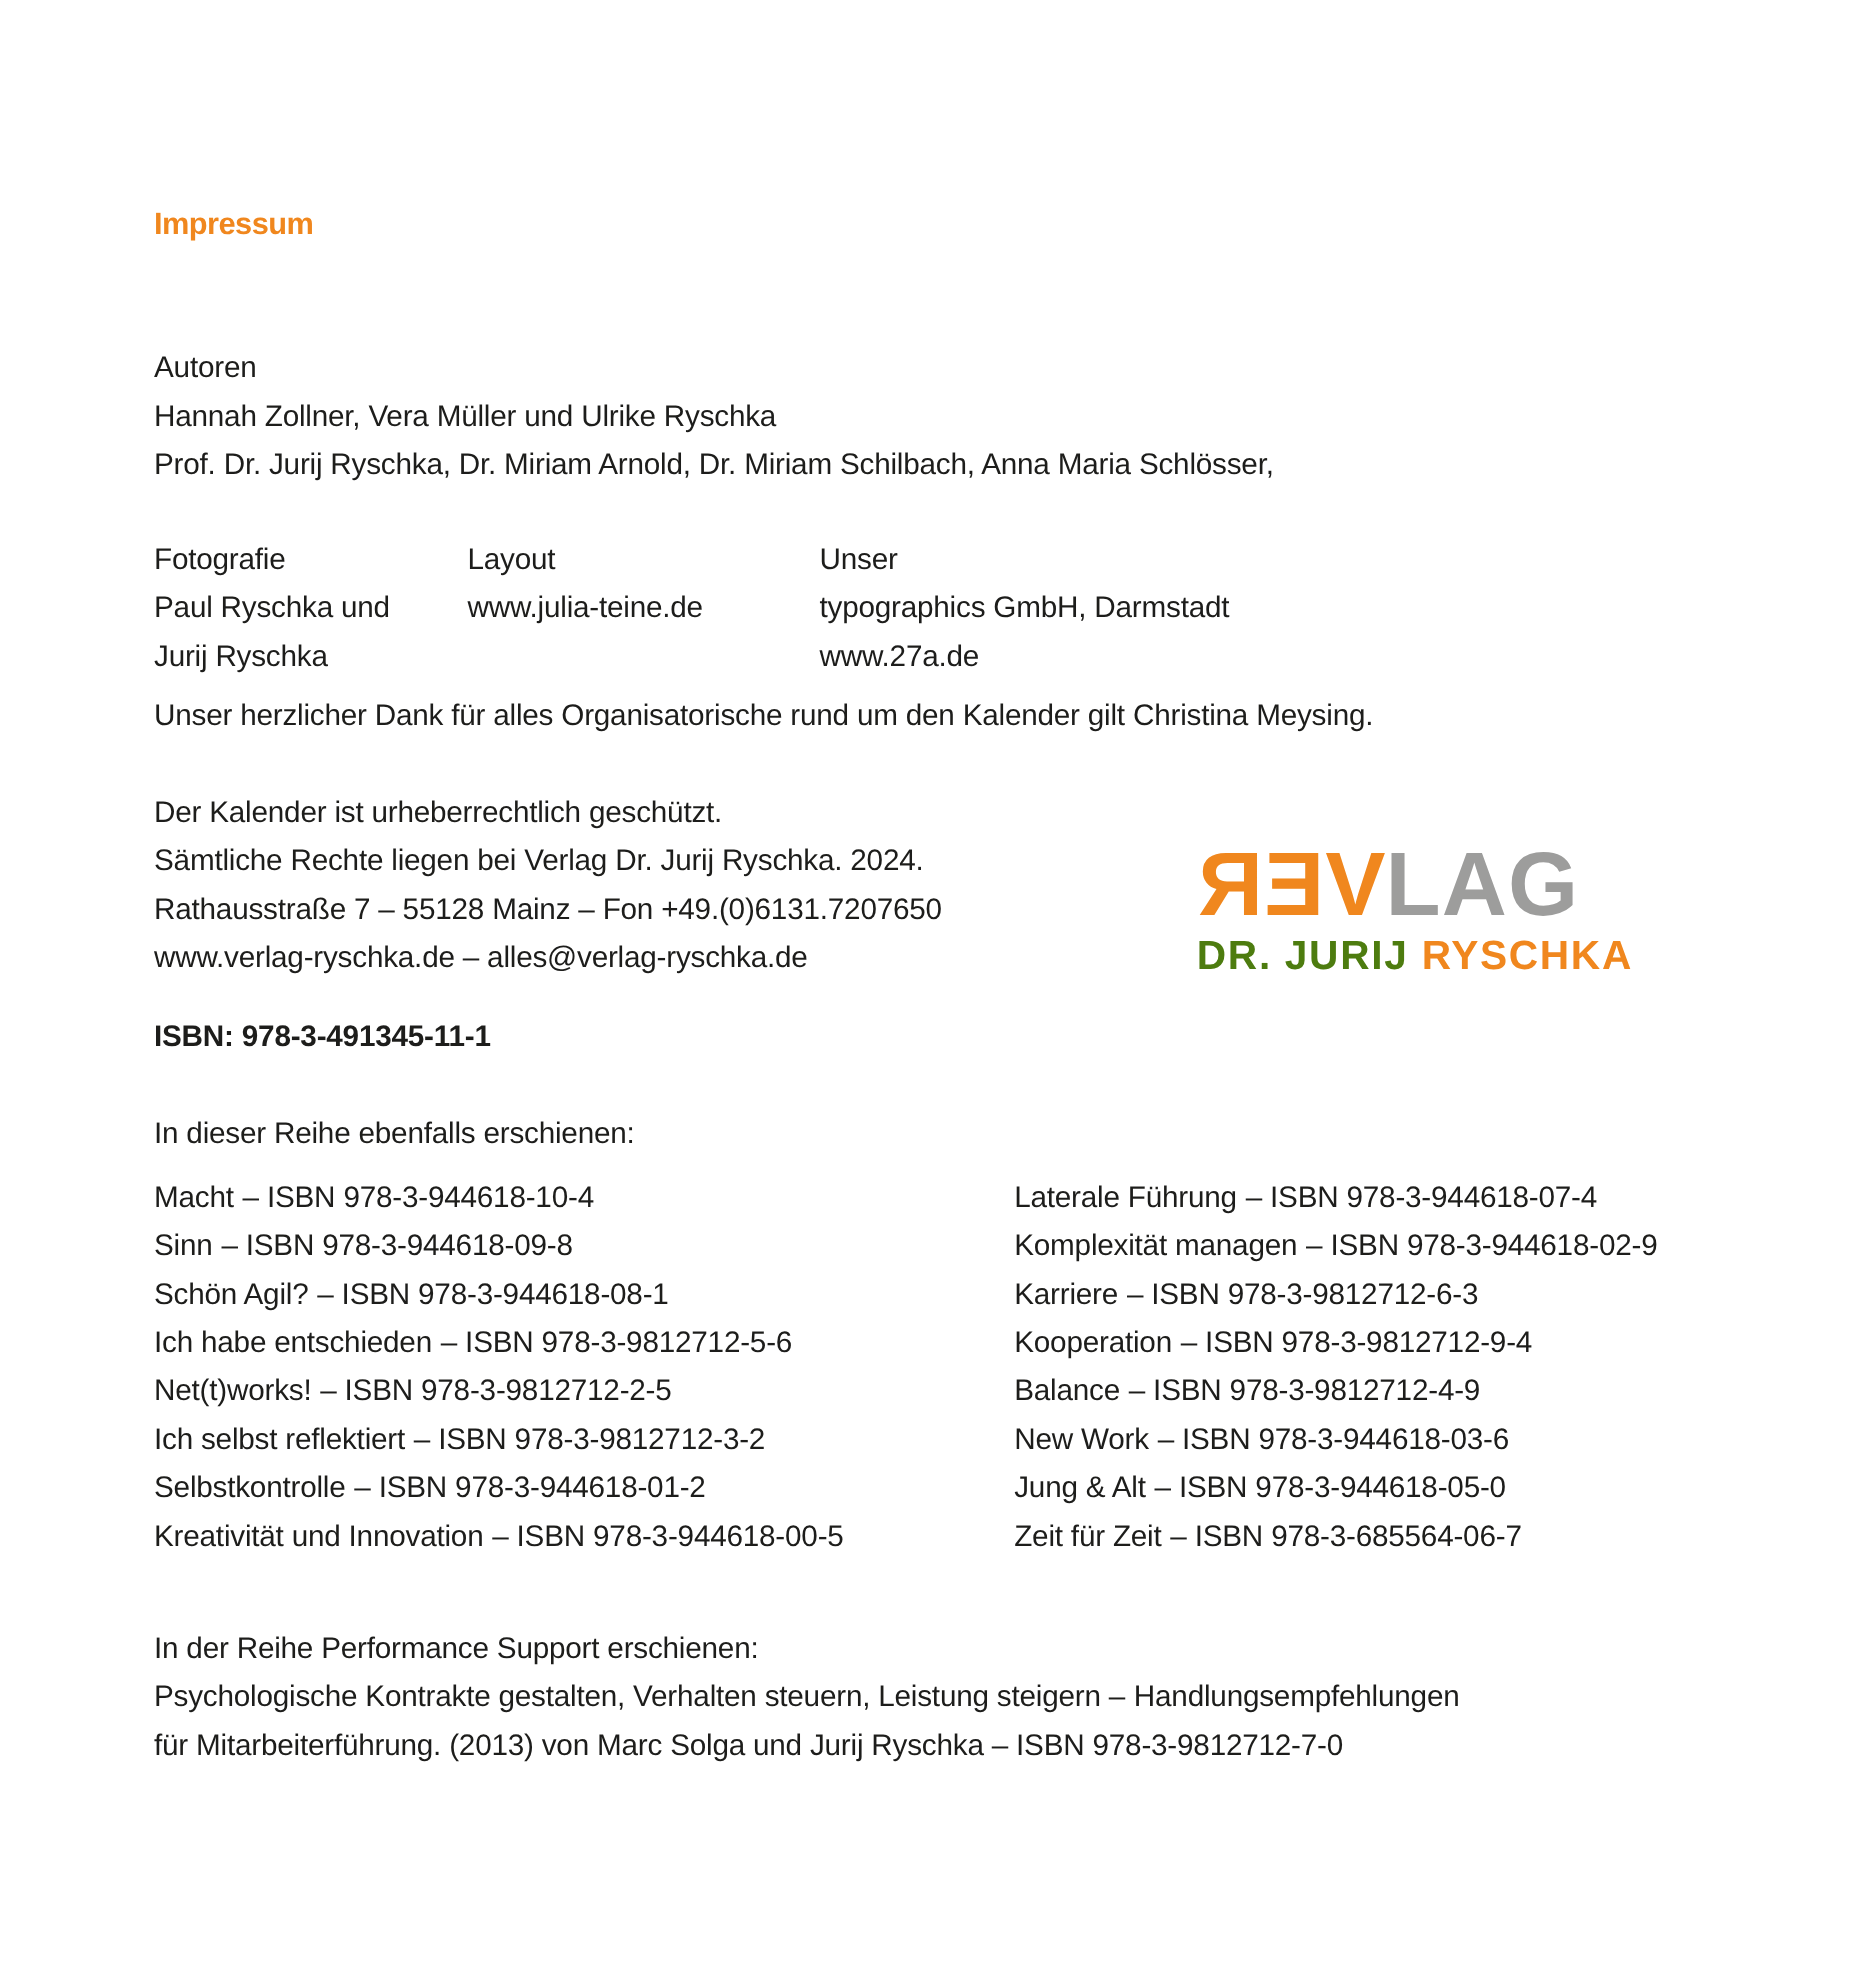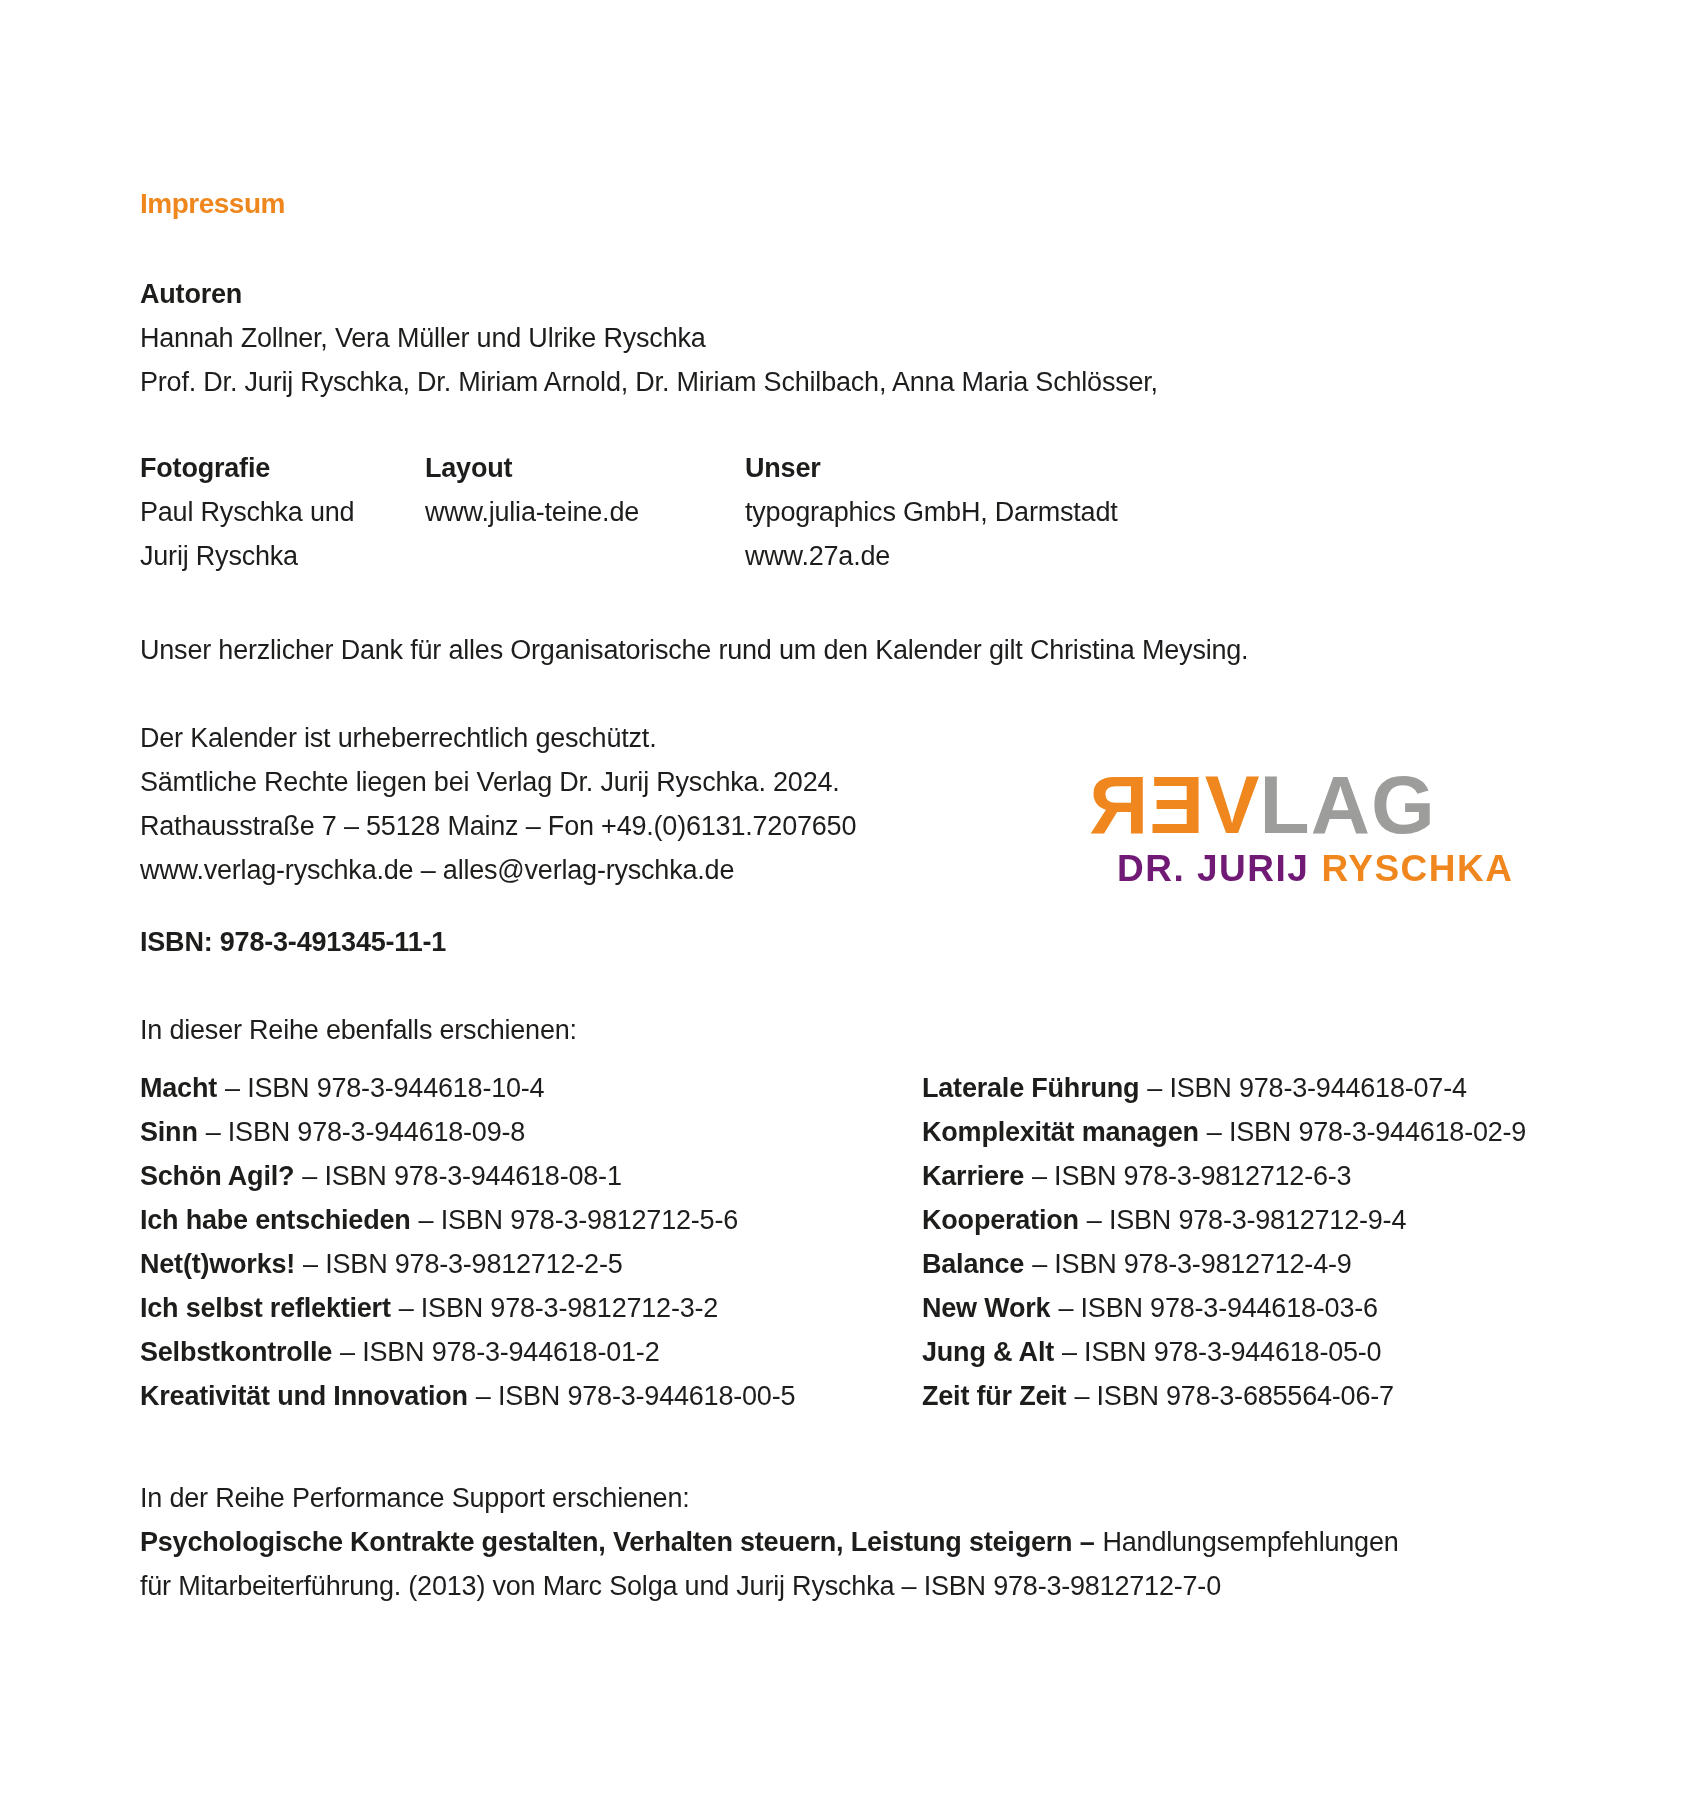--- a/index.html
+++ b/index.html
@@ -7,21 +7,21 @@
     position: relative;
     width: 1704px;
     height: 1795px;
     background: #ffffff;
     font-family: "Liberation Sans", sans-serif;
     color: #1d1d1b;
     overflow: hidden;
   }
   .abs { position: absolute; white-space: nowrap; }
   .body-text { font-size: 27px; line-height: 44px; letter-spacing: -0.2px; }
-  .bold { font-weight: bold; }
+  .bold { font-weight: normal; margin-top: 40px; }
 
   .heading {
     left: 140px; top: 188px;
     font-size: 28px; font-weight: bold;
     color: #F0871E; letter-spacing: -0.5px;
   }
 
   .autoren-block { left: 140px; top: 272px; }
   .credits-block { top: 446px; left: 0; width: 1704px; height: 150px; position: absolute; }
   .credit-col { position: absolute; top: 0; white-space: nowrap; }
@@ -30,21 +30,21 @@
   .col-druck { left: 745px; }
 
   .thanks-block { left: 140px; top: 628px; }
   .copyright-block { left: 140px; top: 716px; }
 
   .logo-block { left: 1088px; top: 764px; width: 420px; line-height: 1; }
   .logo-main { font-size: 82px; font-weight: bold; letter-spacing: 1px; }
   .logo-ver { display: inline-block; transform: scaleX(-1); color: #F0871E; }
   .logo-lag { color: #9d9d9c; }
   .logo-sub { margin-top: 4px; font-size: 37px; font-weight: bold; letter-spacing: 1.5px; }
-  .logo-sub-gray { color: #701a75; margin-left: 29px; }
+  .logo-sub-gray { color: #4d7c0f; }
   .logo-sub-orange { color: #F0871E; margin-left: 12px; }
 
   .isbn-block { left: 140px; top: 920px; font-weight: bold; }
   .series-intro-block { left: 140px; top: 1008px; }
   .books-left { left: 140px; top: 1066px; }
   .books-right { left: 922px; top: 1066px; }
   .book-row { line-height: 44px; white-space: nowrap; }
   .book-rest { margin-left: 8px; }
 
   .performance-block { left: 140px; top: 1476px; }

